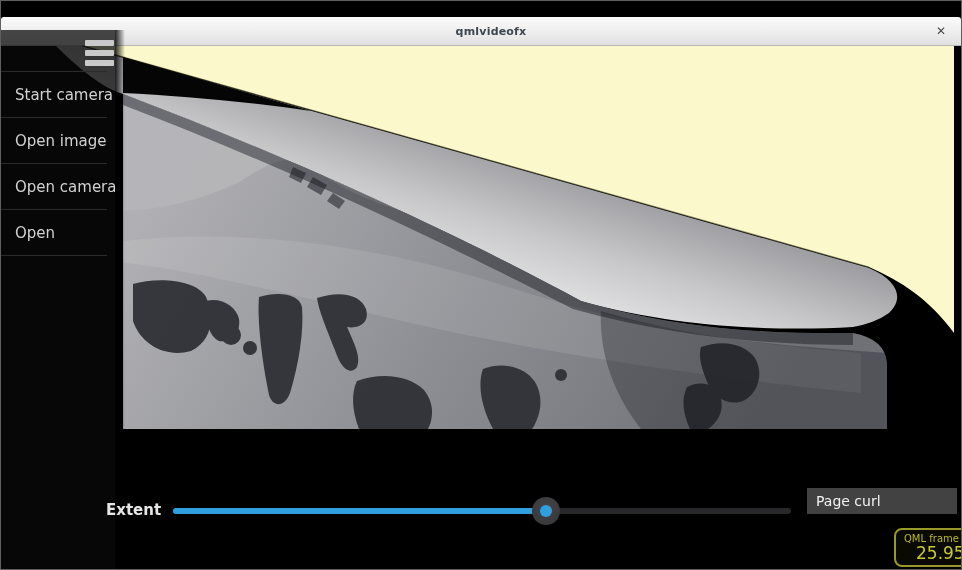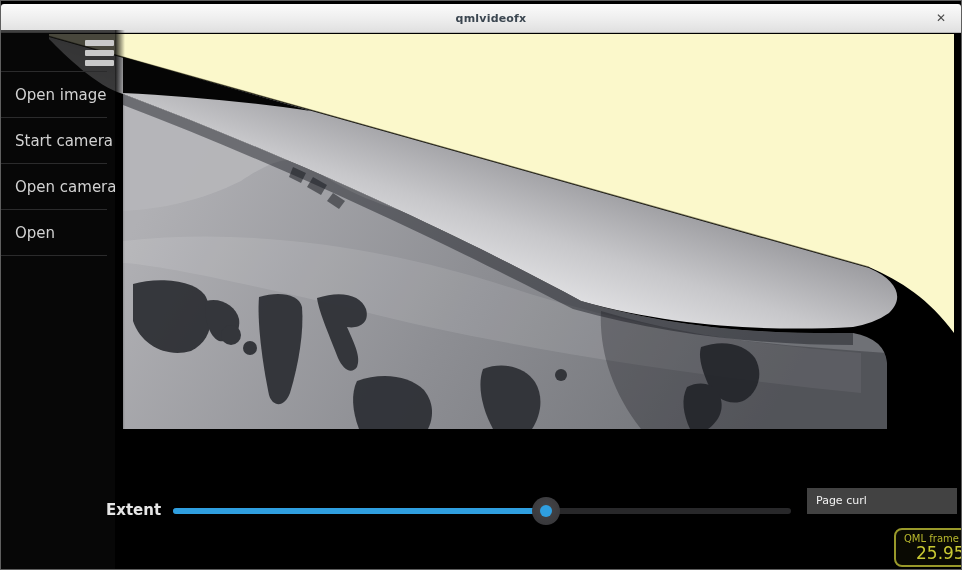--- a/index.html
+++ b/index.html
@@ -3,21 +3,21 @@
 <meta charset="utf-8">
 <style>
   html,body{margin:0;padding:0;background:#888;}
   *{box-sizing:border-box;font-family:"DejaVu Sans","Liberation Sans",sans-serif;}
   #win{
     position:relative;width:962px;height:570px;margin:0 auto;
     background:#000;border:1px solid #5f5f5f;overflow:hidden;
   }
   
   .titlebar{
-    position:absolute;left:0;top:3px;width:100%;height:29px;
+    position:absolute;left:0;top:16px;width:100%;height:29px;
     background:linear-gradient(#fbfbfb,#ececec 60%,#e0e0e0);
     border-bottom:1px solid #b7b7b7;border-radius:3px 3px 0 0;
     display:flex;align-items:center;justify-content:center;padding-left:20px;
   }
   .titlebar .title{font-size:11px;font-weight:bold;color:#3b4650;letter-spacing:.2px;}
   .titlebar .close{
     position:absolute;right:10px;top:4px;width:20px;height:20px;
     display:flex;align-items:center;justify-content:center;
     font-size:12px;font-weight:bold;color:#4a4a4a;cursor:default;
   }
@@ -61,21 +61,21 @@
     position:absolute;left:359px;top:2px;width:28px;height:28px;
     background:radial-gradient(circle at 50% 40%,#454548,#353538);
     border-radius:50%;
   }
   .slider .handle .dot{
     position:absolute;left:8px;top:8px;width:12px;height:12px;
     background:#2f9fe0;border-radius:50%;
   }
   .effect-btn{
     position:absolute;left:806px;top:487px;width:150px;height:26px;
-    background:#424242;color:#f2f2f2;font-size:11px;line-height:26px;
+    background:#424242;color:#f2f2f2;font-size:14px;line-height:26px;
     padding-left:9px;z-index:4;cursor:pointer;
   }
   .fps-box{
     position:absolute;left:893px;top:527px;width:112px;height:39px;
     border:2px solid #99992a;border-radius:8px;background:#0a0a03;
     z-index:4;padding:3px 0 0 8px;
   }
   .fps-box .fps-label{display:block;font-size:10px;color:#b7b72d;white-space:nowrap;}
   .fps-box .fps-value{display:block;font-size:17px;color:#c8c833;padding-left:12px;line-height:18px;}
 </style>
@@ -156,22 +156,22 @@
     <span class="close">✕</span>
   </div>
 
   <div class="sidebar">
     <div class="hamburger">
       <span></span>
         <span></span>
         <span></span>
     </div>
     <div class="menu">
+      <div class="menu-item">Start camera</div>
       <div class="menu-item">Open image</div>
-      <div class="menu-item">Start camera</div>
       <div class="menu-item">Open camera</div>
       <div class="menu-item">Open</div>
     </div>
   </div>
   <div class="sidebar-edge"></div>
 
   <div class="extent-label">Extent</div>
 
   <div class="slider">
     <div class="track"></div>

